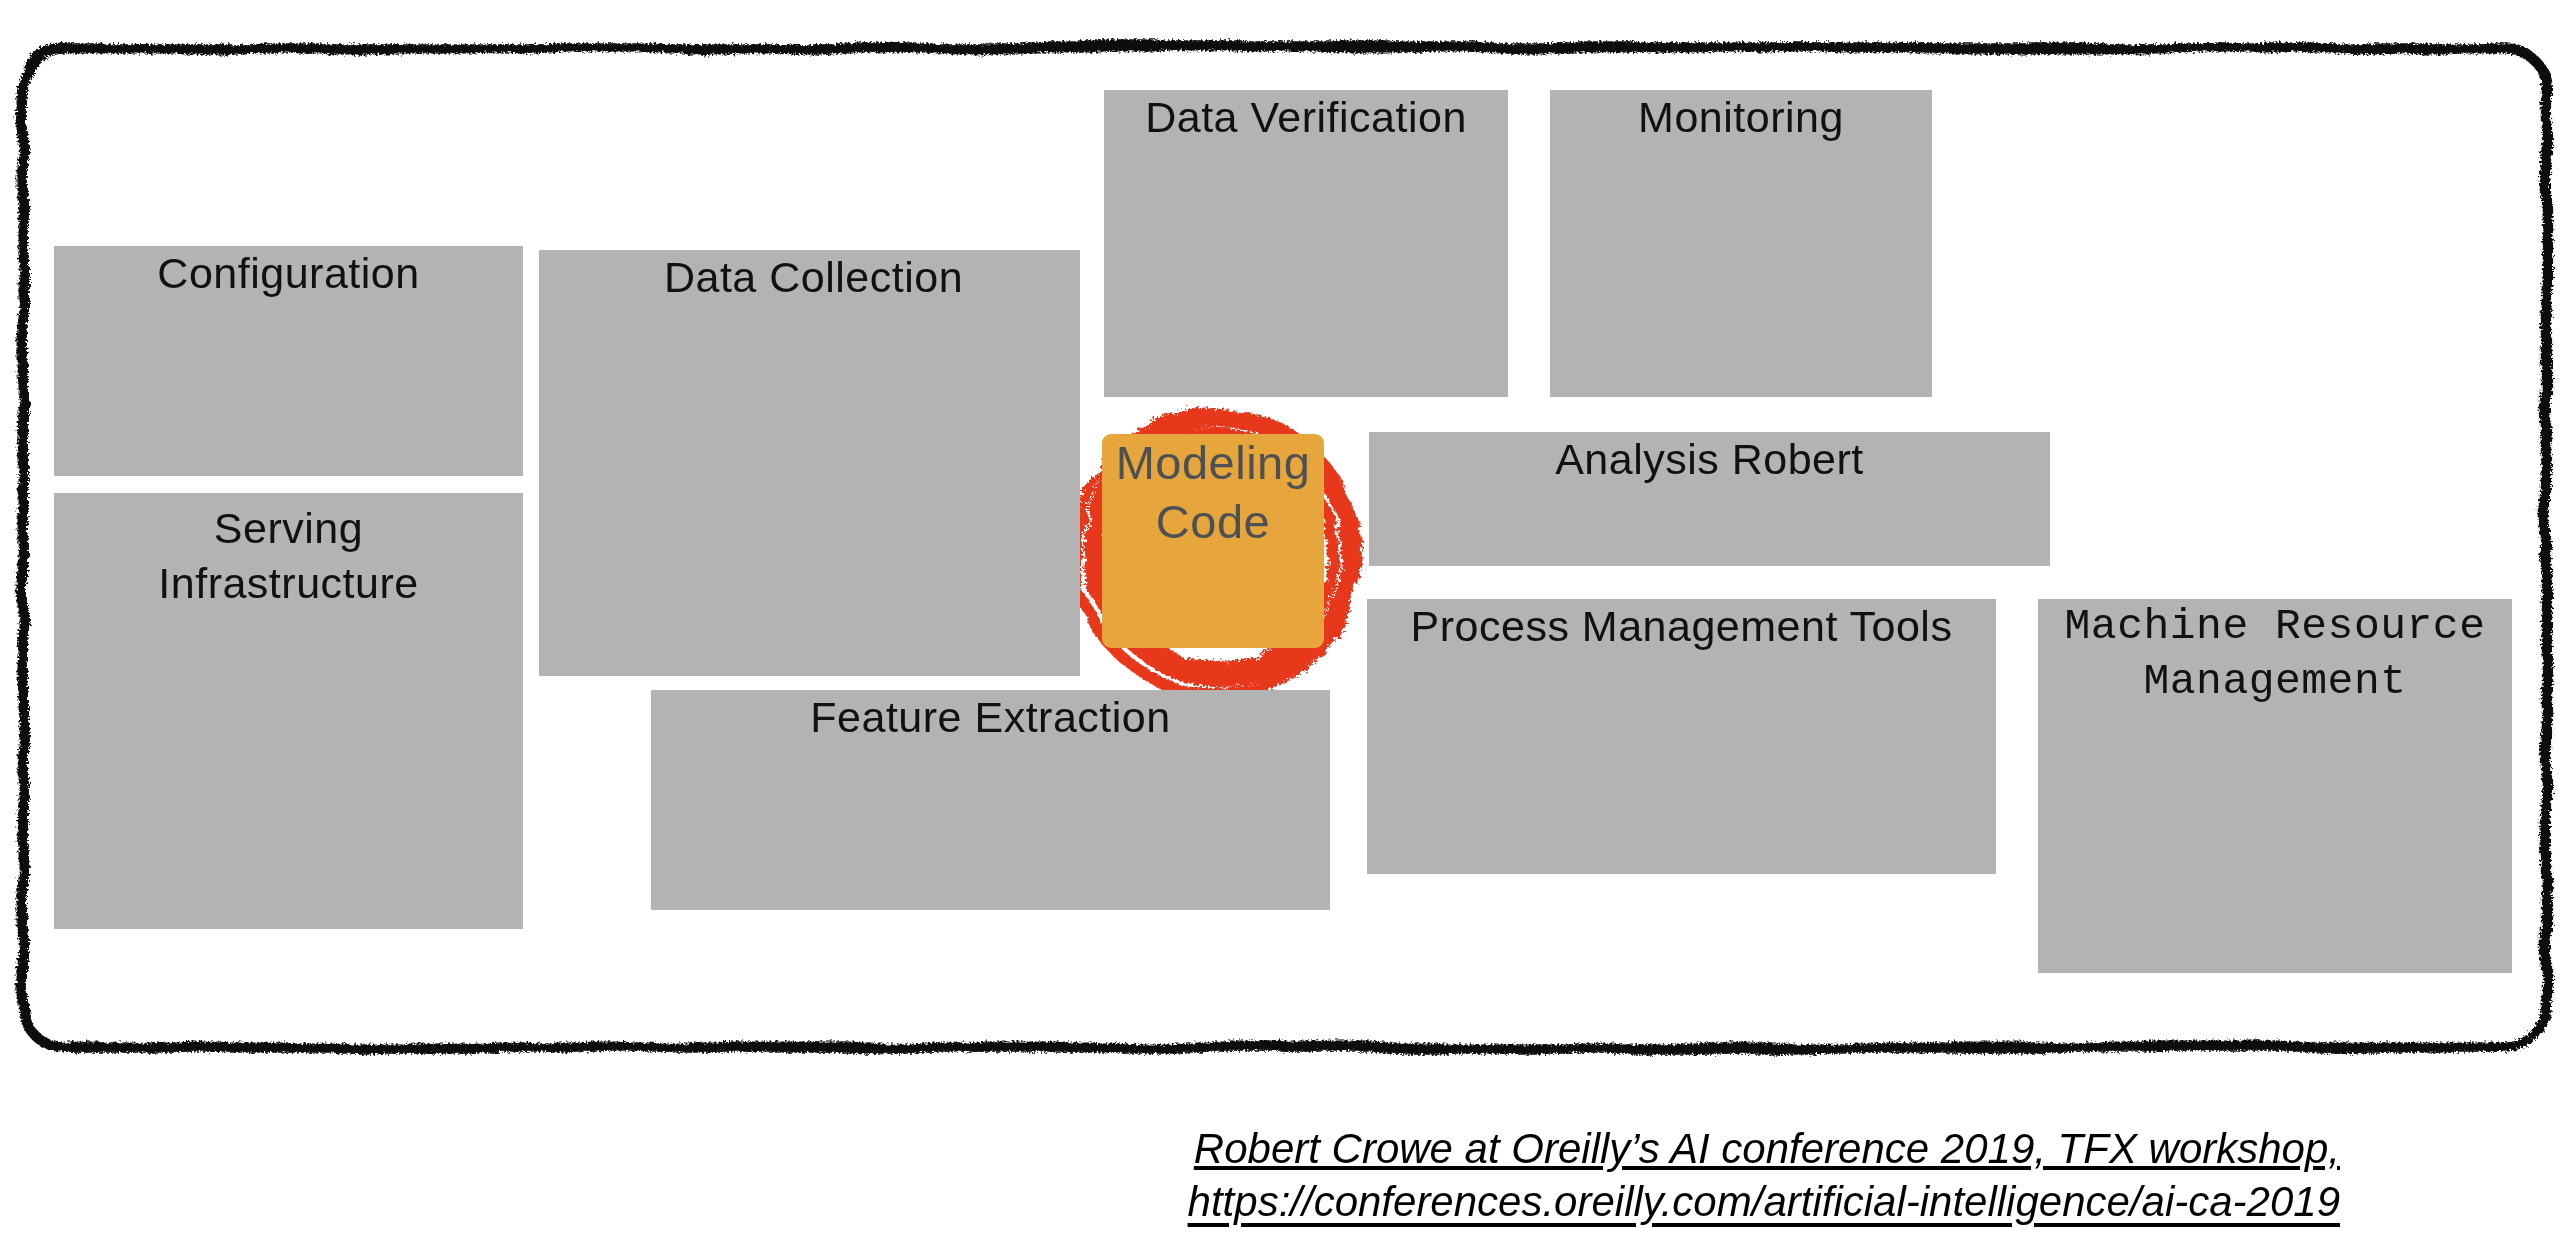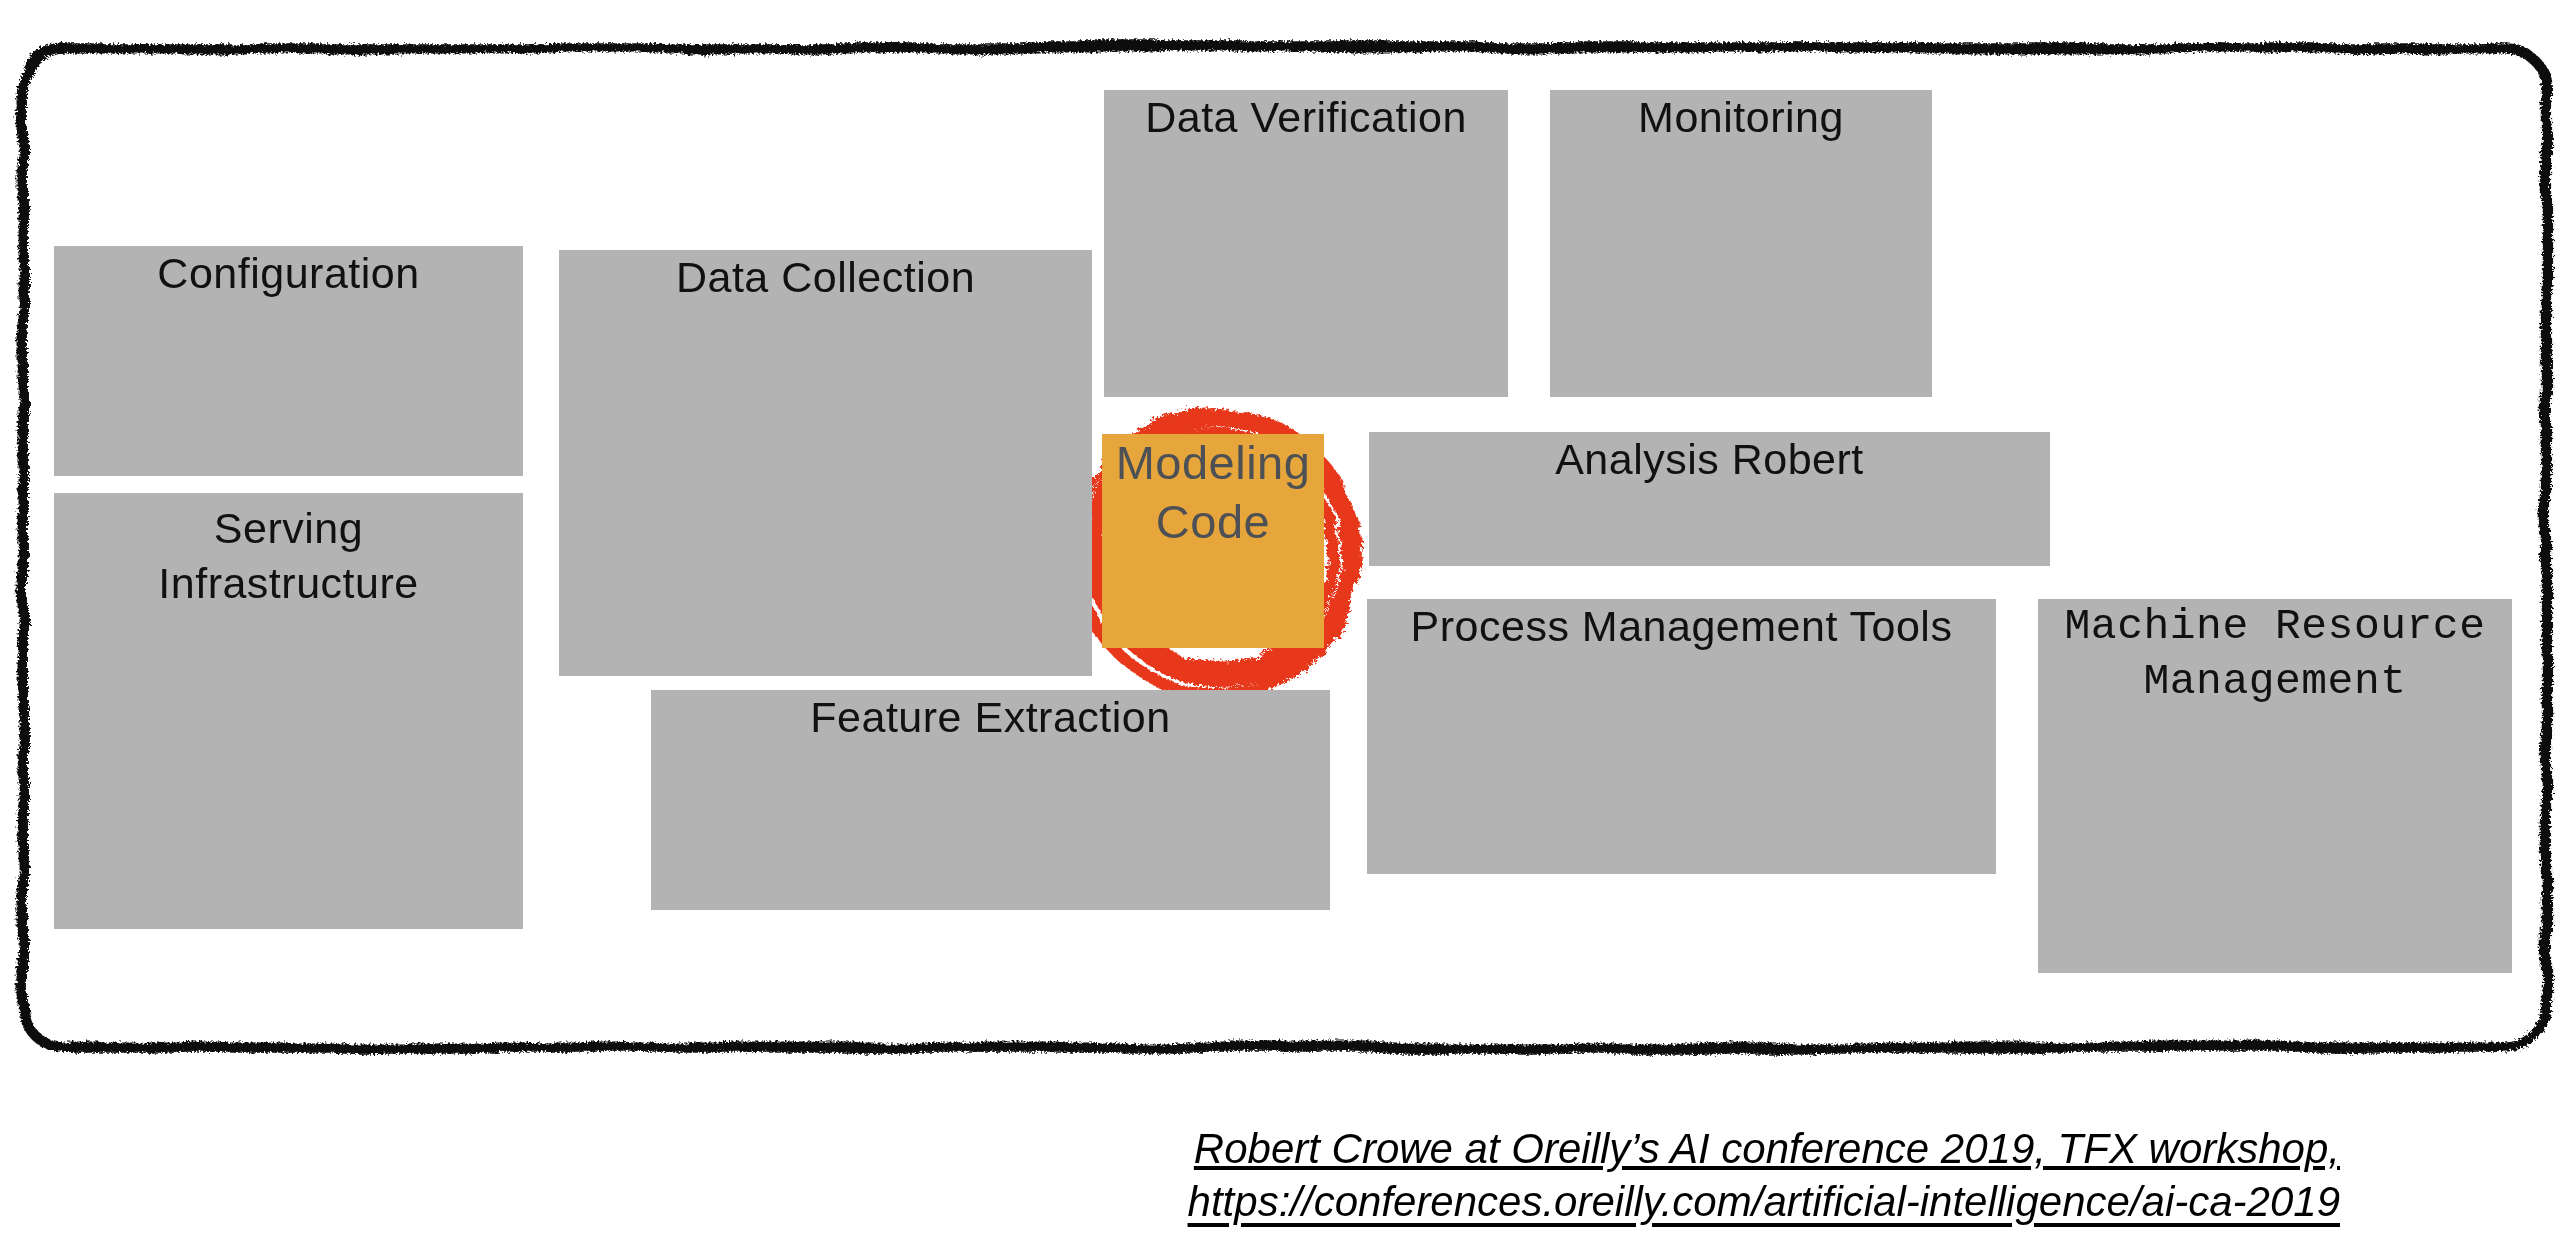--- a/index.html
+++ b/index.html
@@ -111,37 +111,37 @@
   </svg>
 
   <div class="box" style="left:54px; top:246px; width:469px; height:230px;">
     <span class="label">Configuration</span>
   </div>
 
   <div class="box" style="left:54px; top:493px; width:469px; height:436px;">
     <span class="label wrap-narrow">Serving Infrastructure</span>
   </div>
 
-  <div class="box" style="left:559px; top:250px; width:533px; height:426px;">
+  <div class="box" style="left:539px; top:250px; width:533px; height:426px;padding-left:8px;">
     <span class="label">Data Collection</span>
   </div>
 
   <div class="box" style="left:651px; top:690px; width:679px; height:220px;">
     <span class="label">Feature Extraction</span>
   </div>
 
   <div class="box" style="left:1104px; top:90px; width:404px; height:307px;">
     <span class="label">Data Verification</span>
   </div>
 
   <div class="box" style="left:1533px; top:90px; width:382px; height:307px;margin-left:17px;">
     <span class="label">Monitoring</span>
   </div>
 
-  <div class="box highlight" style="left:1102px; top:434px; width:222px; height:214px;">
+  <div class="box highlight" style="left:1102px; top:434px; width:222px; height:214px;border-radius:9px;">
     <span class="label wrap-tight">Modeling Code</span>
   </div>
 
   <div class="box" style="left:1369px; top:432px; width:681px; height:134px;">
     <span class="label">Analysis Robert</span>
   </div>
 
   <div class="box" style="left:1367px; top:599px; width:629px; height:275px;">
     <span class="label">Process Management Tools</span>
   </div>

